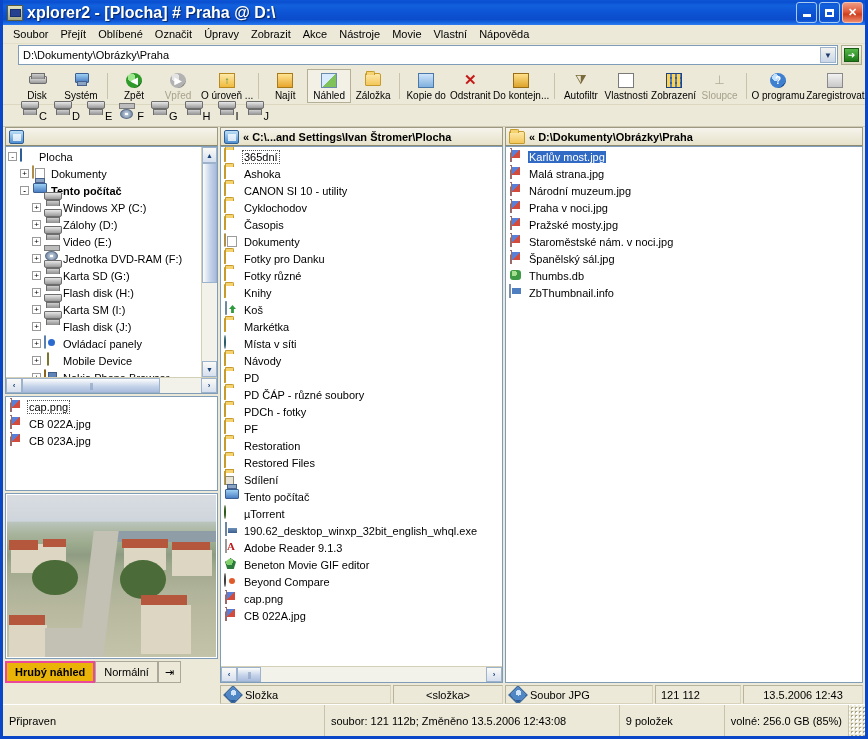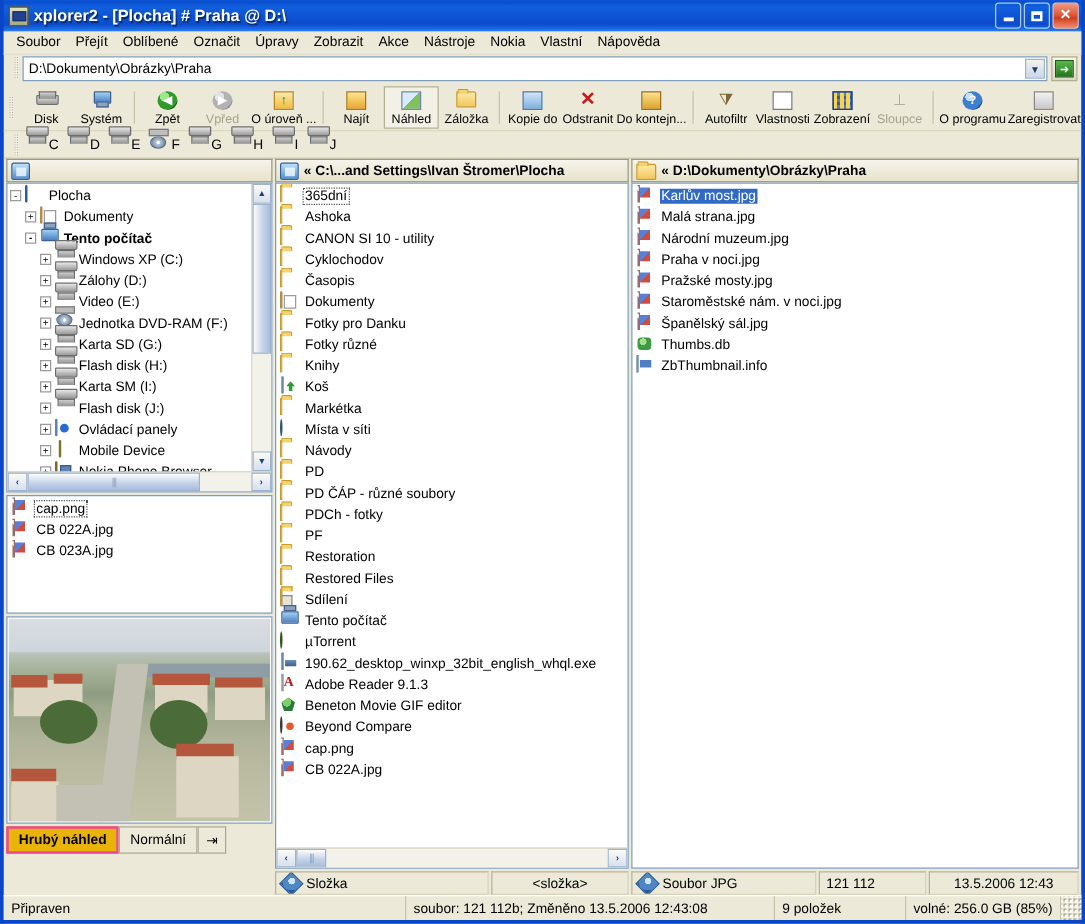--- a/index.html
+++ b/index.html
@@ -39,21 +39,21 @@
     flex: none;
   }
   .title-icon:after {
     content: ""; position: absolute; left: 2px; top: 3px;
     width: 9px; height: 6px; background: #26418f;
     border: 1px solid #16306f;
   }
   .title-text {
     color: #fff;
     font-weight: bold;
-    font-size: 13px;
+    font-size: 16px;
     text-shadow: 1px 1px 1px rgba(0,0,0,0.55);
     white-space: nowrap;
   }
   .win-buttons {
     position: absolute; right: 2px; top: 2px;
     display: flex; gap: 2px;
   }
   .win-btn {
     width: 21px; height: 21px;
     border: 1px solid #a8cbf0;
@@ -544,21 +544,21 @@
     padding: 0 5px; gap: 5px;
     font-size: 11px; white-space: nowrap; overflow: hidden;
   }
   .st-ico {
     width: 14px; height: 14px; flex: none;
     background: radial-gradient(circle at 40% 35%, #cfe4fa 0 25%, #4f86c6 26% 70%, #2a5a94 71% 100%);
     border: 1px solid #2a5a94;
     transform: rotate(45deg);
   }
   .bottombar {
-    height: 20px; flex: none;
+    height: 32px; flex: none;
     display: flex; align-items: stretch;
     background: #ece9d8;
     border-top: 1px solid #fff;
     font-size: 11px;
   }
   .bb-cell {
     display: flex; align-items: center;
     padding: 0 6px;
     border-right: 1px solid #c8c4ac;
     white-space: nowrap;
@@ -595,21 +595,21 @@
 
     <div class="menubar" id="menubar">
         <div class="menu-item">Soubor</div>
         <div class="menu-item">Přejít</div>
         <div class="menu-item">Oblíbené</div>
         <div class="menu-item">Označit</div>
         <div class="menu-item">Úpravy</div>
         <div class="menu-item">Zobrazit</div>
         <div class="menu-item">Akce</div>
         <div class="menu-item">Nástroje</div>
-        <div class="menu-item">Nokia</div>
+        <div class="menu-item">Movie</div>
         <div class="menu-item">Vlastní</div>
         <div class="menu-item">Nápověda</div>
       </div>
 
     <div class="addrrow">
       <div class="gripper"></div>
       <div class="addrbox">
         <span>D:\Dokumenty\Obrázky\Praha</span>
         <div class="addr-drop">▼</div>
       </div>

